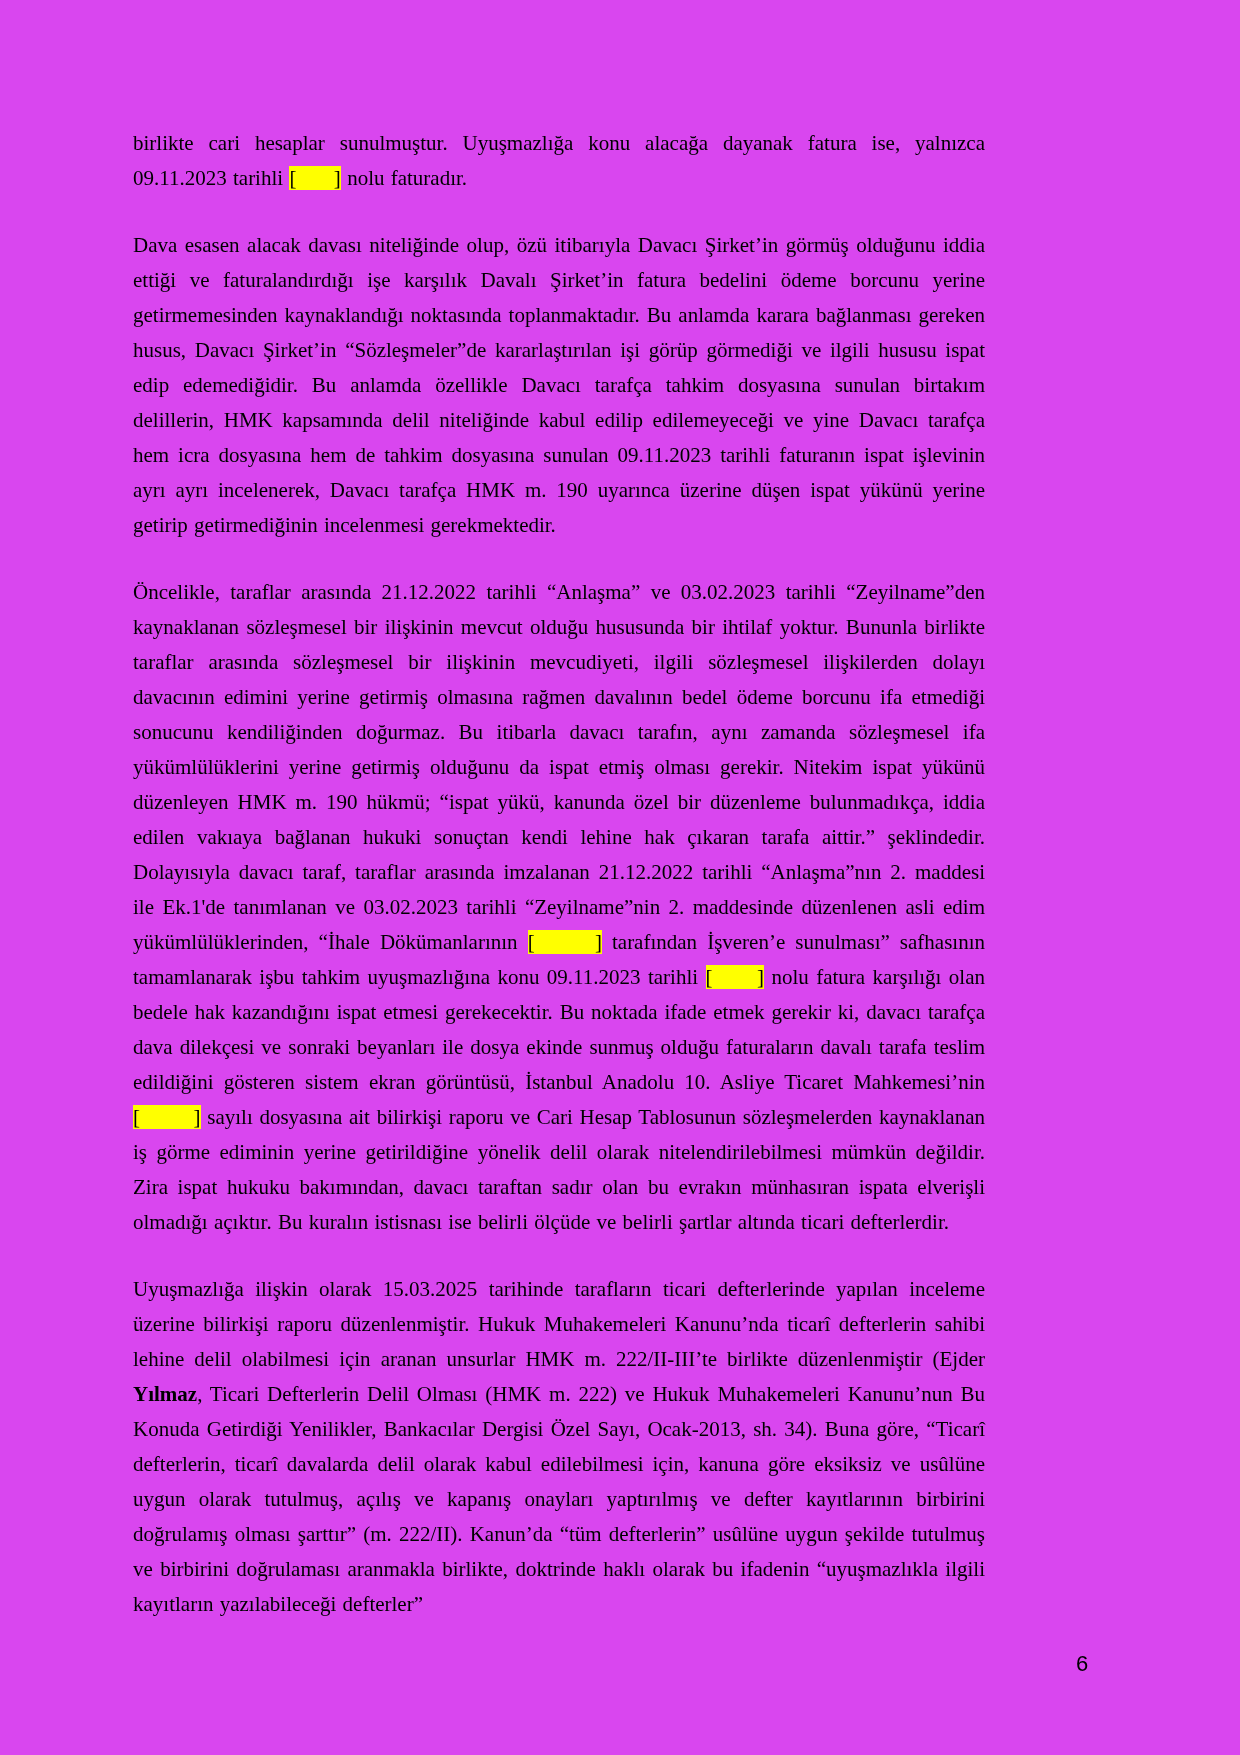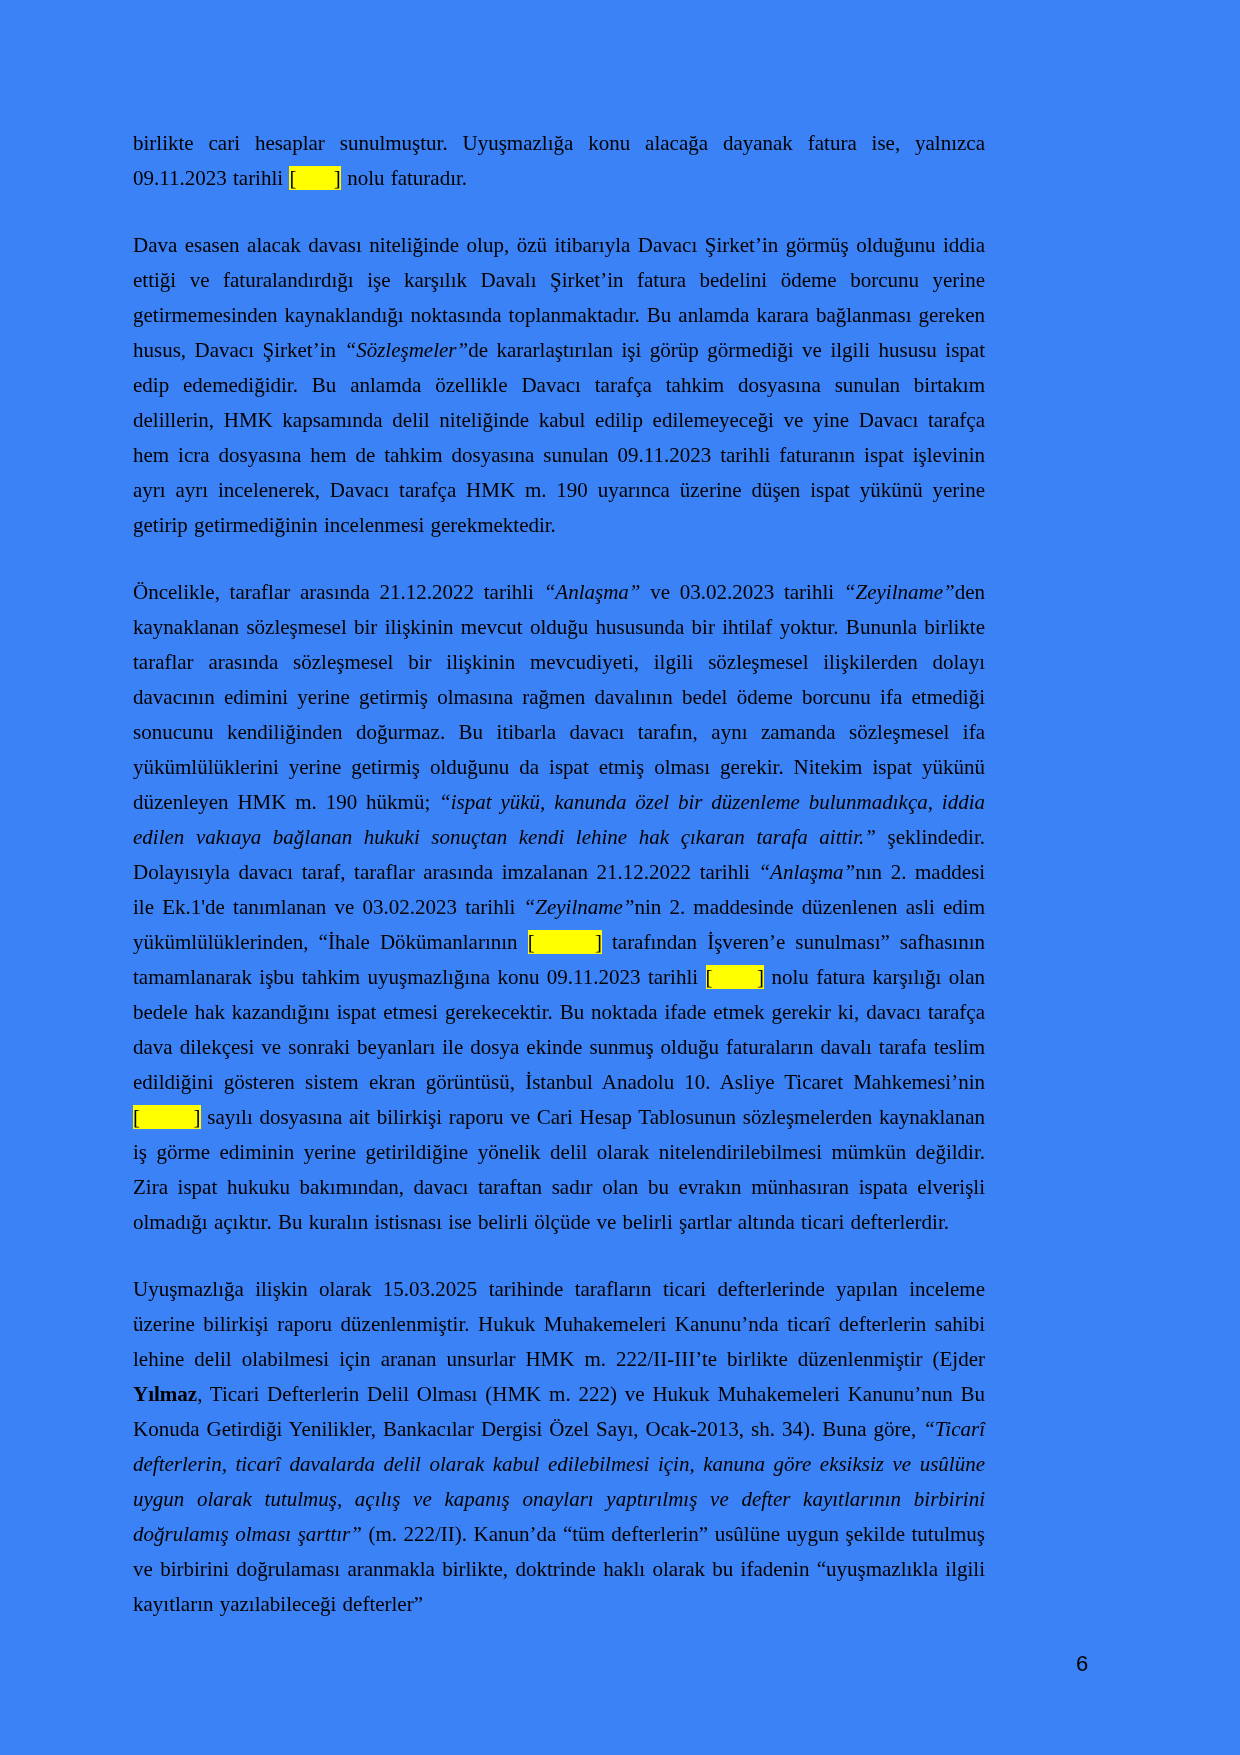--- a/index.html
+++ b/index.html
@@ -9,37 +9,37 @@
     height: 1755px;
     background: #ffffff;
     position: relative;
     font-family: "Liberation Serif", serif;
     color: #000;
     overflow: hidden;
   }
   .page {
     position: absolute;
     inset: 0;
-    background: #3b82f6;
+    background: #d946ef;
   }
   .doc {
     position: absolute;
     left: 133px;
     top: 126px;
     width: 852px;
   }
   .para {
     font-size: 21px;
     line-height: 35px;
     text-align: justify;
     margin: 0 0 32px 0;
     word-spacing: 1px;
   }
   .para:last-child { margin-bottom: 12px; }
-  .run-i { font-style: italic; }
+  .run-i { }
   .run-b { font-weight: bold; }
   .run-hl {
     background: var(--hl-color, #ffff00);
     white-space: nowrap;
   }
   .page-num {
     position: absolute;
     left: 1076px;
     top: 1650px;
     font-family: "Liberation Sans", sans-serif;

